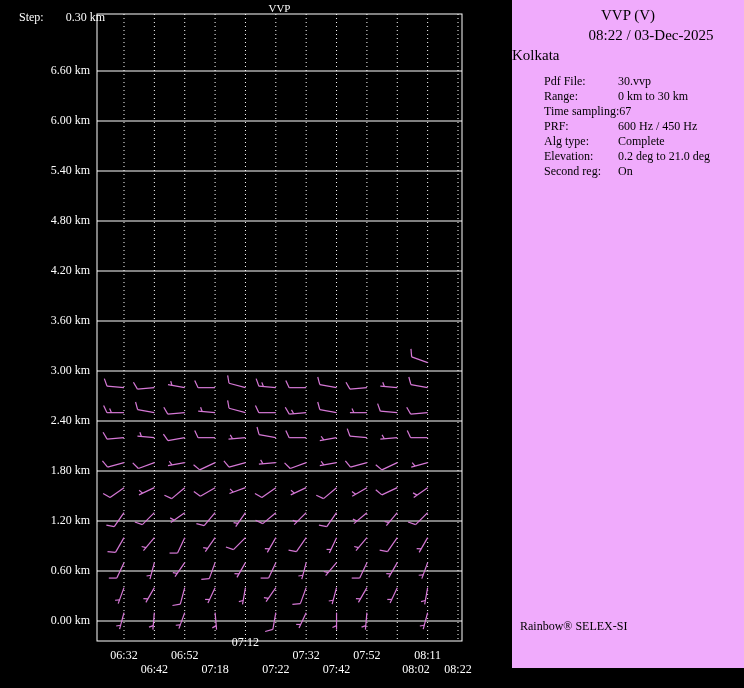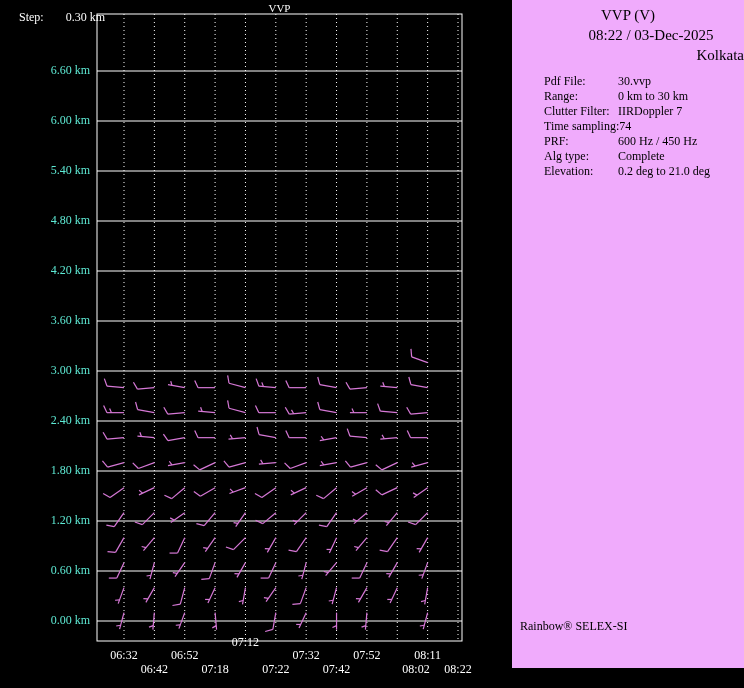--- a/index.html
+++ b/index.html
@@ -2,27 +2,27 @@
 <html><head>
 <meta charset="utf-8">
 <style>
   html,body{margin:0;padding:0;background:#000;}
   .screen{
     position:relative;width:744px;height:688px;background:#000000;
     font-family:Liberation Serif, serif;overflow:hidden;
   }
   .plot-title{position:absolute;left:97px;top:2px;width:365px;text-align:center;color:#fff;font-size:11px;}
   .step-row{position:absolute;left:19px;top:10px;width:86px;color:#fff;font-size:12px;display:flex;justify-content:space-between;text-align:center;}
-  .ylab{position:absolute;left:0;width:90px;text-align:right;color:#5eead4;font-size:12px;}
+  .ylab{position:absolute;left:0;width:90px;text-align:right;color:#ffffff;font-size:12px;}
   .xlab{position:absolute;width:52px;text-align:center;color:#fff;font-size:12px;}
   #plot-svg{position:absolute;left:0;top:0;}
   .info-panel{position:absolute;left:512px;top:0;width:232px;height:668px;background:#f0abfc;color:#000;}
   .panel-title{text-align:center;margin-top:7px;font-size:15px;}
   .panel-datetime{text-align:center;margin-top:3px;font-size:15px;margin-left:46px;}
-  .panel-site{text-align:right;margin-top:3px;font-size:15px;}
+  .panel-site{text-align:left;margin-top:3px;font-size:15px;}
   .info-rows{margin:10px 0 0 8px;font-size:12px;}
   .info-row{line-height:15px;white-space:nowrap;}
   .info-label{display:inline-block;min-width:74px;margin-left:24px;}
   .panel-footer{position:absolute;left:8px;top:619px;font-size:12px;}
 </style>
 </head>
 <body>
 
 <div class="screen">
 
@@ -314,31 +314,31 @@
     <div class="panel-site">Kolkata</div>
 
     <div class="info-rows">
       <div class="info-row">
         <span class="info-label">Pdf File:</span><span class="info-value">30.vvp</span>
       </div>
       <div class="info-row">
         <span class="info-label">Range:</span><span class="info-value">0 km to 30 km</span>
       </div>
       <div class="info-row">
-        <span class="info-label">Clutter Filter:</span><span class="info-value">IIRDoppler 7</span>
-      </div>
-      <div class="info-row">
-        <span class="info-label">Time sampling:</span><span class="info-value">74</span>
+        <span class="info-label">Time sampling:</span><span class="info-value">67</span>
       </div>
       <div class="info-row">
         <span class="info-label">PRF:</span><span class="info-value">600 Hz / 450 Hz</span>
       </div>
       <div class="info-row">
         <span class="info-label">Alg type:</span><span class="info-value">Complete</span>
       </div>
       <div class="info-row">
         <span class="info-label">Elevation:</span><span class="info-value">0.2 deg to 21.0 deg</span>
+      </div>
+      <div class="info-row">
+        <span class="info-label">Second reg:</span><span class="info-value">On</span>
       </div>
     </div>
 
     <div class="panel-footer">Rainbow® SELEX-SI</div>
   </div>
 </div>
 
 </body></html>

